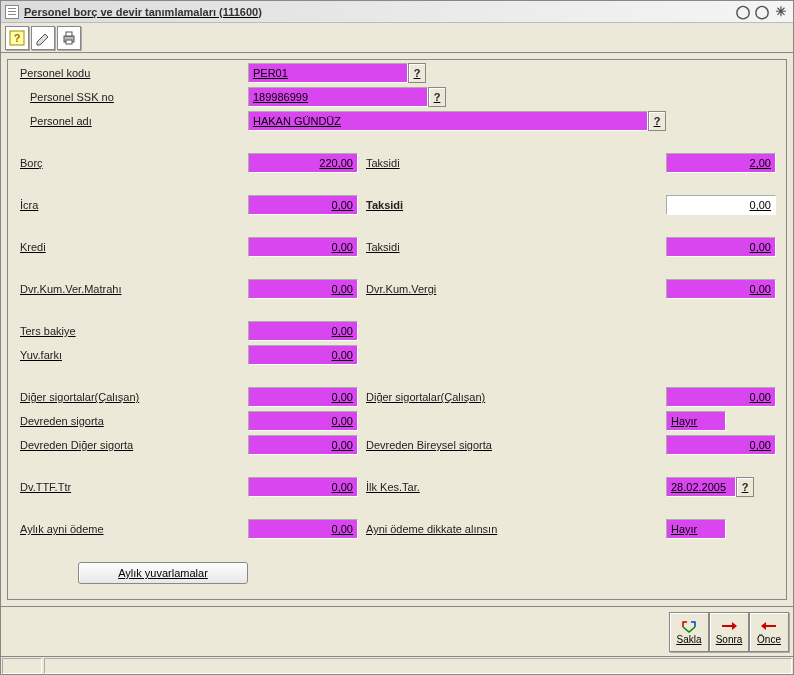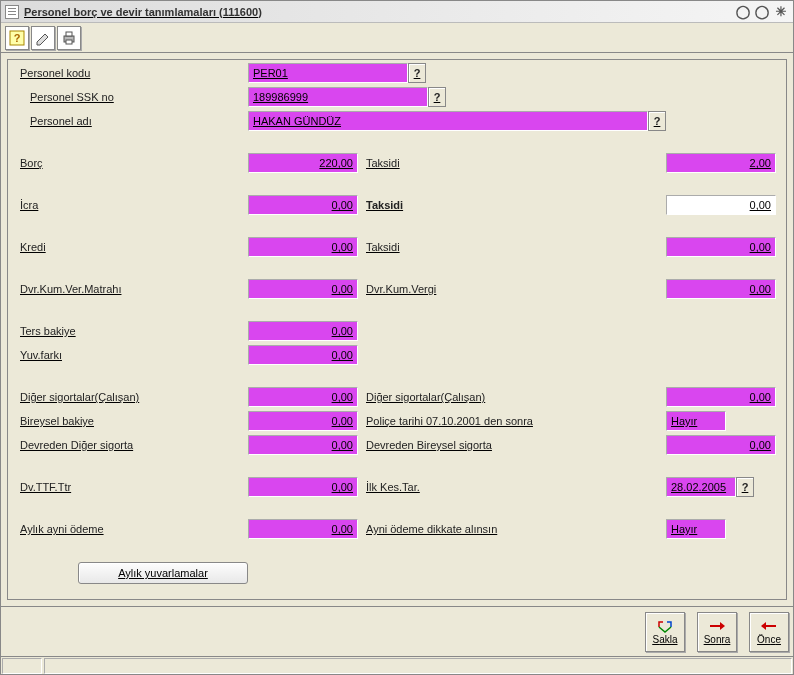--- a/index.html
+++ b/index.html
@@ -168,21 +168,21 @@
   margin-top: 22px;
   margin-left: 60px;
 }
 .footer {
   height: 50px;
   border-top: 1px solid #888;
   display: flex;
   justify-content: flex-end;
   align-items: center;
   padding: 12px 4px;
-  gap: 12px;
+  gap: 0;
 }
 .foot-btn {
   width: 40px; height: 40px;
   border: 1px solid #888;
   background: #ece9d8;
   box-shadow: inset 1px 1px 0 #fff, 1px 1px 0 #aaa;
   display: inline-flex;
   flex-direction: column;
   align-items: center;
   justify-content: center;
@@ -322,23 +322,22 @@
       <div class="row">
         <span class="label lbl-col1">Diğer sigortalar(Çalışan)</span>
         <input class="field num w110" value="0,00" style="">
         <span class="label lbl-col2">Diğer sigortalar(Çalışan)</span>
         <div class="spacer-right right-block">
           <input class="field num w110" value="0,00" style="">
         </div>
       </div>
 
       <div class="row">
-        <span class="label lbl-col1">Bireysel bakiye</span>
-        <input class="field num w110" value="0,00" style="">
-        <span class="label lbl-col2">Poliçe tarihi 07.10.2001 den sonra</span>
+        <span class="label lbl-col1">Devreden sigorta</span>
+        <input class="field num w110" value="0,00" style="">
         <div class="spacer-right right-block">
           <input class="field txt-left w60" value="Hayır" style="">
           <span style="width:50px;display:inline-block"></span>
         </div>
       </div>
 
       <div class="row">
         <span class="label lbl-col1">Devreden Diğer sigorta</span>
         <input class="field num w110" value="0,00" style="">
         <span class="label lbl-col2">Devreden Bireysel sigorta</span>

